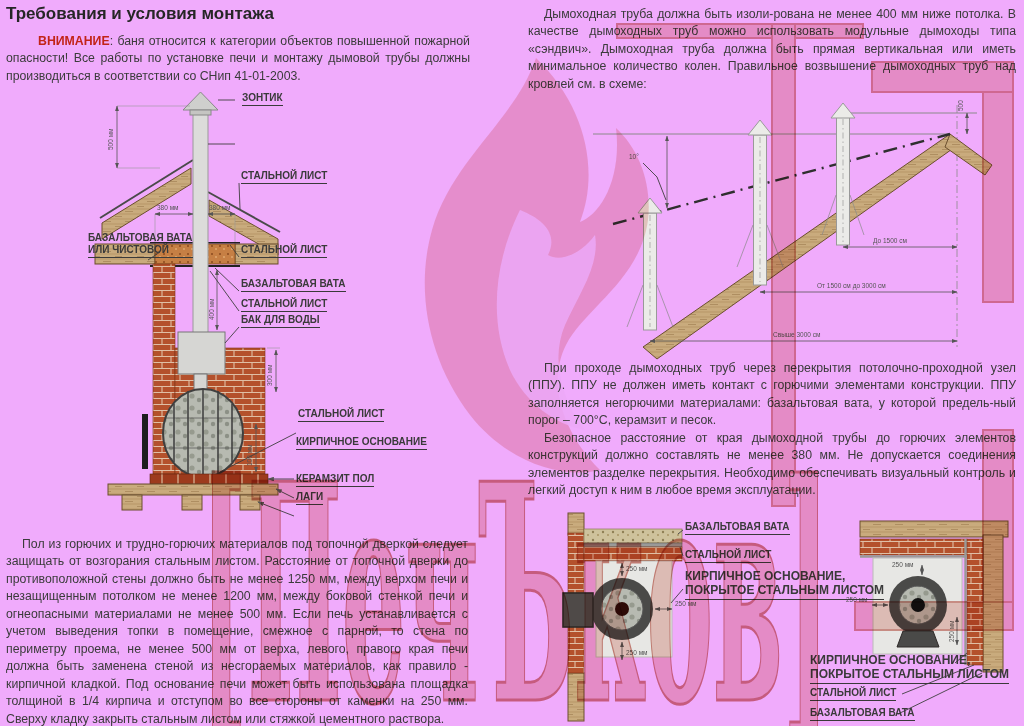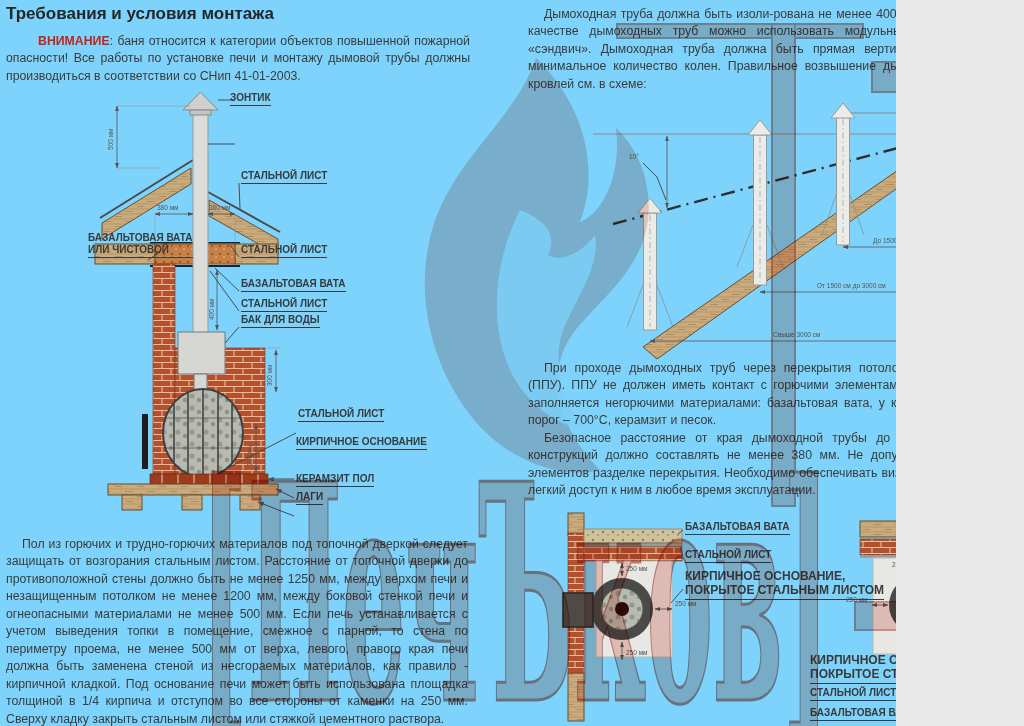--- a/index.html
+++ b/index.html
@@ -1,17 +1,17 @@
 <!DOCTYPE html>
 <html><head>
 <meta charset="utf-8">
 <style>
   html,body{margin:0;padding:0;background:#e8e8e8;}
-  #page{position:relative;width:852px;height:726px;background:#7dd3fc;overflow:hidden;
-        font-family:"Liberation Sans",sans-serif;color:#3b3b3b;padding-left:44px;}
+  #page{position:relative;width:1024px;height:726px;background:#f0abfc;overflow:hidden;
+        font-family:"Liberation Sans",sans-serif;color:#3b3b3b;}
   .abs{position:absolute;}
   
   .title{font-size:17px;font-weight:bold;color:#262626;}
   .para{font-size:12.3px;line-height:1.42;text-align:justify;text-indent:16px;}
   .warn{color:#c22417;font-weight:bold;margin-left:16px;}
   
   .dl{position:absolute;font-size:10px;font-weight:bold;color:#3a3a3a;white-space:nowrap;
       border-bottom:1.4px solid #3a3a3a;padding-bottom:1px;line-height:1.15;}
   .dl2{position:absolute;font-size:10px;font-weight:bold;color:#3a3a3a;white-space:nowrap;line-height:1.2;}
   .dlsm{font-size:12px;}
@@ -134,21 +134,21 @@
       <path class="leader" d="M58,168 L70,160"></path>
       <path class="leader" d="M149,165 L140,153"></path>
       <path class="leader" d="M149,199 L125,176"></path>
       <path class="leader" d="M149,219 L120,179"></path>
       <path class="leader" d="M149,235 L135,251"></path>
       <path class="leader" d="M206,341 L130,380"></path>
       <path class="leader" d="M204,387 L178,387" marker-end="url(#ah)"></path>
       <path class="leader" d="M204,406 L186,397" marker-end="url(#ah)"></path>
       <path class="leader" d="M204,424 L168,410" marker-end="url(#ah)"></path>
     </svg>
-    <span class="dl" style="left:140px;top:0;">ЗОНТИК</span>
+    <span class="dl" style="left:152px;top:0;">ЗОНТИК</span>
     <span class="dl" style="left:151px;top:78px;">СТАЛЬНОЙ ЛИСТ</span>
     <div class="dl2" style="left:-2px;top:140px;border-bottom:1.4px solid #3a3a3a;padding-bottom:1px;">
       <span>БАЗАЛЬТОВАЯ ВАТА</span><br>
       <span>ИЛИ ЧИСТОВОЙ</span>
     </div>
     <span class="dl" style="left:151px;top:152px;">СТАЛЬНОЙ ЛИСТ</span>
     <span class="dl" style="left:151px;top:186px;">БАЗАЛЬТОВАЯ ВАТА</span>
     <span class="dl" style="left:151px;top:206px;">СТАЛЬНОЙ ЛИСТ</span>
     <span class="dl" style="left:151px;top:222px;">БАК ДЛЯ ВОДЫ</span>
     <span class="dl" style="left:208px;top:316px;">СТАЛЬНОЙ ЛИСТ</span>

